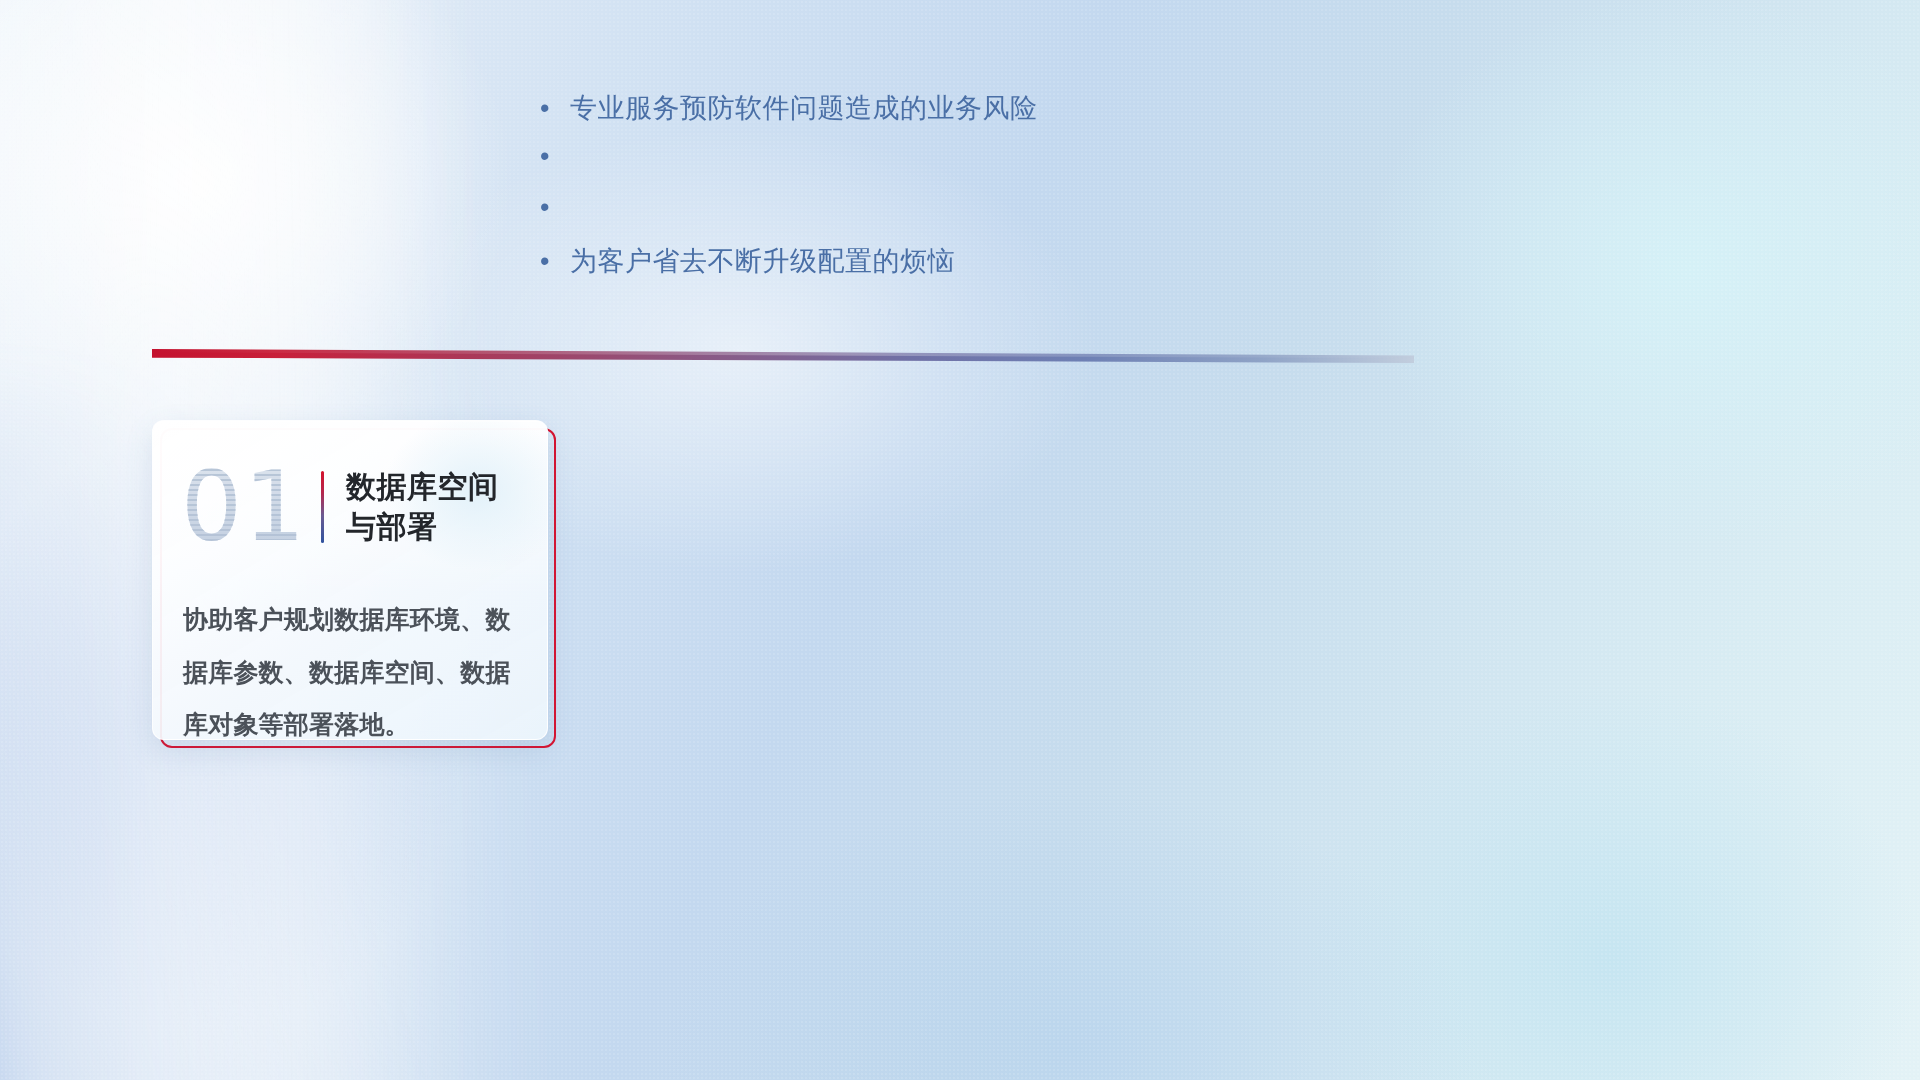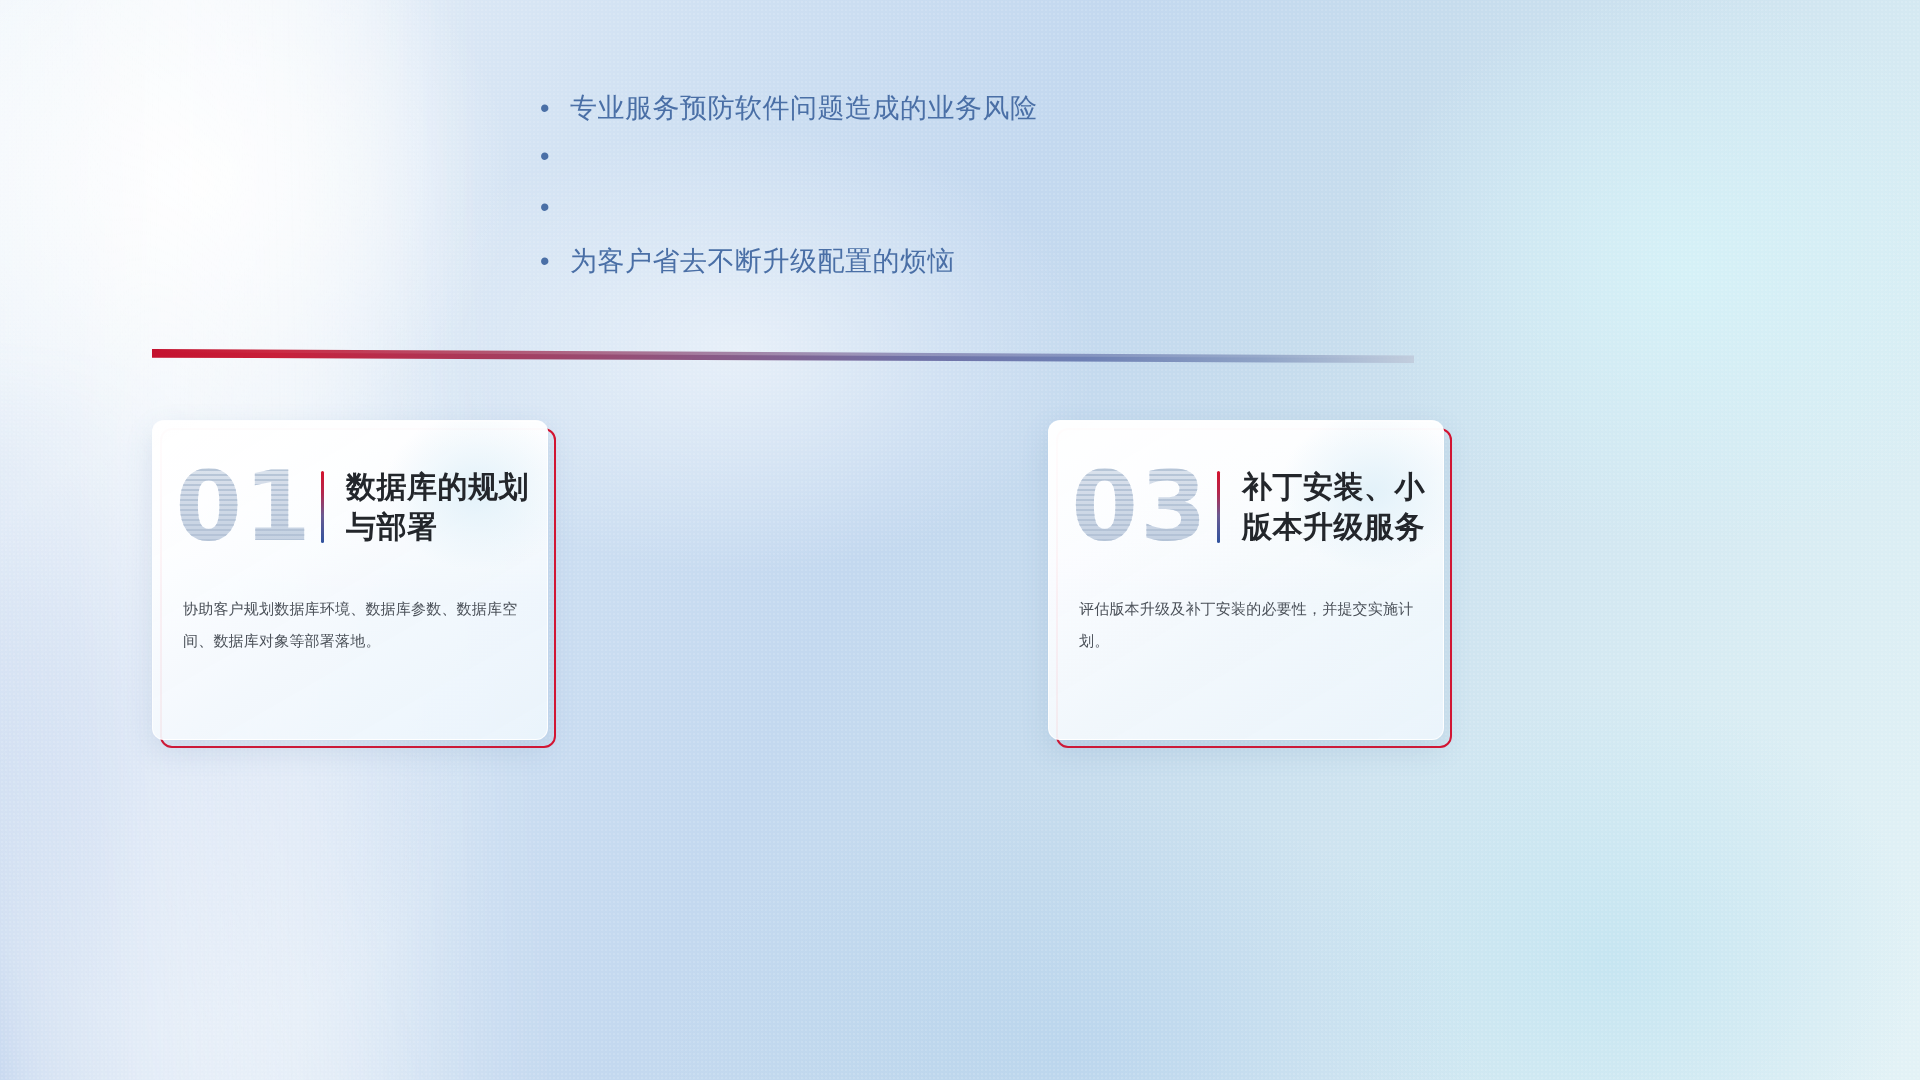--- a/index.html
+++ b/index.html
@@ -152,21 +152,21 @@
   .card-head{
     position:absolute; left:0; top:18px; width:100%; height:136px;
     display:flex; align-items:center;
   }
   .ghost-num{
     position:relative;
     width:146px; flex:0 0 146px;
     margin-left:18px;
     font-family:"DejaVu Sans", sans-serif;
     font-size:96px;
-    font-weight:bold;
+    font-weight:normal;
     line-height:136px;
     letter-spacing:2px;
     text-align:center;
     color:#8fa6c4;
     -webkit-background-clip:text;
     background-clip:text;
     color:transparent;
     background-image:
       repeating-linear-gradient(
         180deg,
@@ -191,24 +191,25 @@
     font-weight:bold;
     line-height:1.34;
     color:#23262b;
     letter-spacing:.5px;
     padding-right:14px;
   }
   .card-title .t-line{ display:block; white-space:nowrap; }
 
   .card-body{
     position:absolute; left:30px; right:20px; top:172px;
-    font-size:15px;
+    font-size:25px;
     line-height:2.1;
     color:#4b5159;
     letter-spacing:.2px;
+    font-weight:bold;
   }
 </style>
 </head>
 <body>
 
 <div id="bg">
   <div class="bg-base"></div>
   <div class="glow g1"></div>
   <div class="glow g4"></div>
   <div class="glow g3"></div>
@@ -252,39 +253,23 @@
 
   <div class="card-wrap c0">
     <div class="accent-frame"></div>
     <div class="card">
       <div class="card-sheen"></div>
       <div class="card-tint"></div>
       <div class="card-head">
         <div class="ghost-num">01</div>
         <div class="head-bar"></div>
         <div class="card-title">
-          <span class="t-line">数据库的规划</span>
+          <span class="t-line">数据库空间</span>
           <span class="t-line">与部署</span>
         </div>
       </div>
       <div class="card-body">协助客户规划数据库环境、数据库参数、数据库空间、数据库对象等部署落地。</div>
     </div>
   </div>
 
 
-  <div class="card-wrap c2">
-    <div class="accent-frame"></div>
-    <div class="card">
-      <div class="card-sheen"></div>
-      <div class="card-tint"></div>
-      <div class="card-head">
-        <div class="ghost-num">03</div>
-        <div class="head-bar"></div>
-        <div class="card-title">
-          <span class="t-line">补丁安装、小</span>
-          <span class="t-line">版本升级服务</span>
-        </div>
-      </div>
-      <div class="card-body">评估版本升级及补丁安装的必要性，并提交实施计划。</div>
-    </div>
-  </div>
 
 </div>
 
 </body></html>

